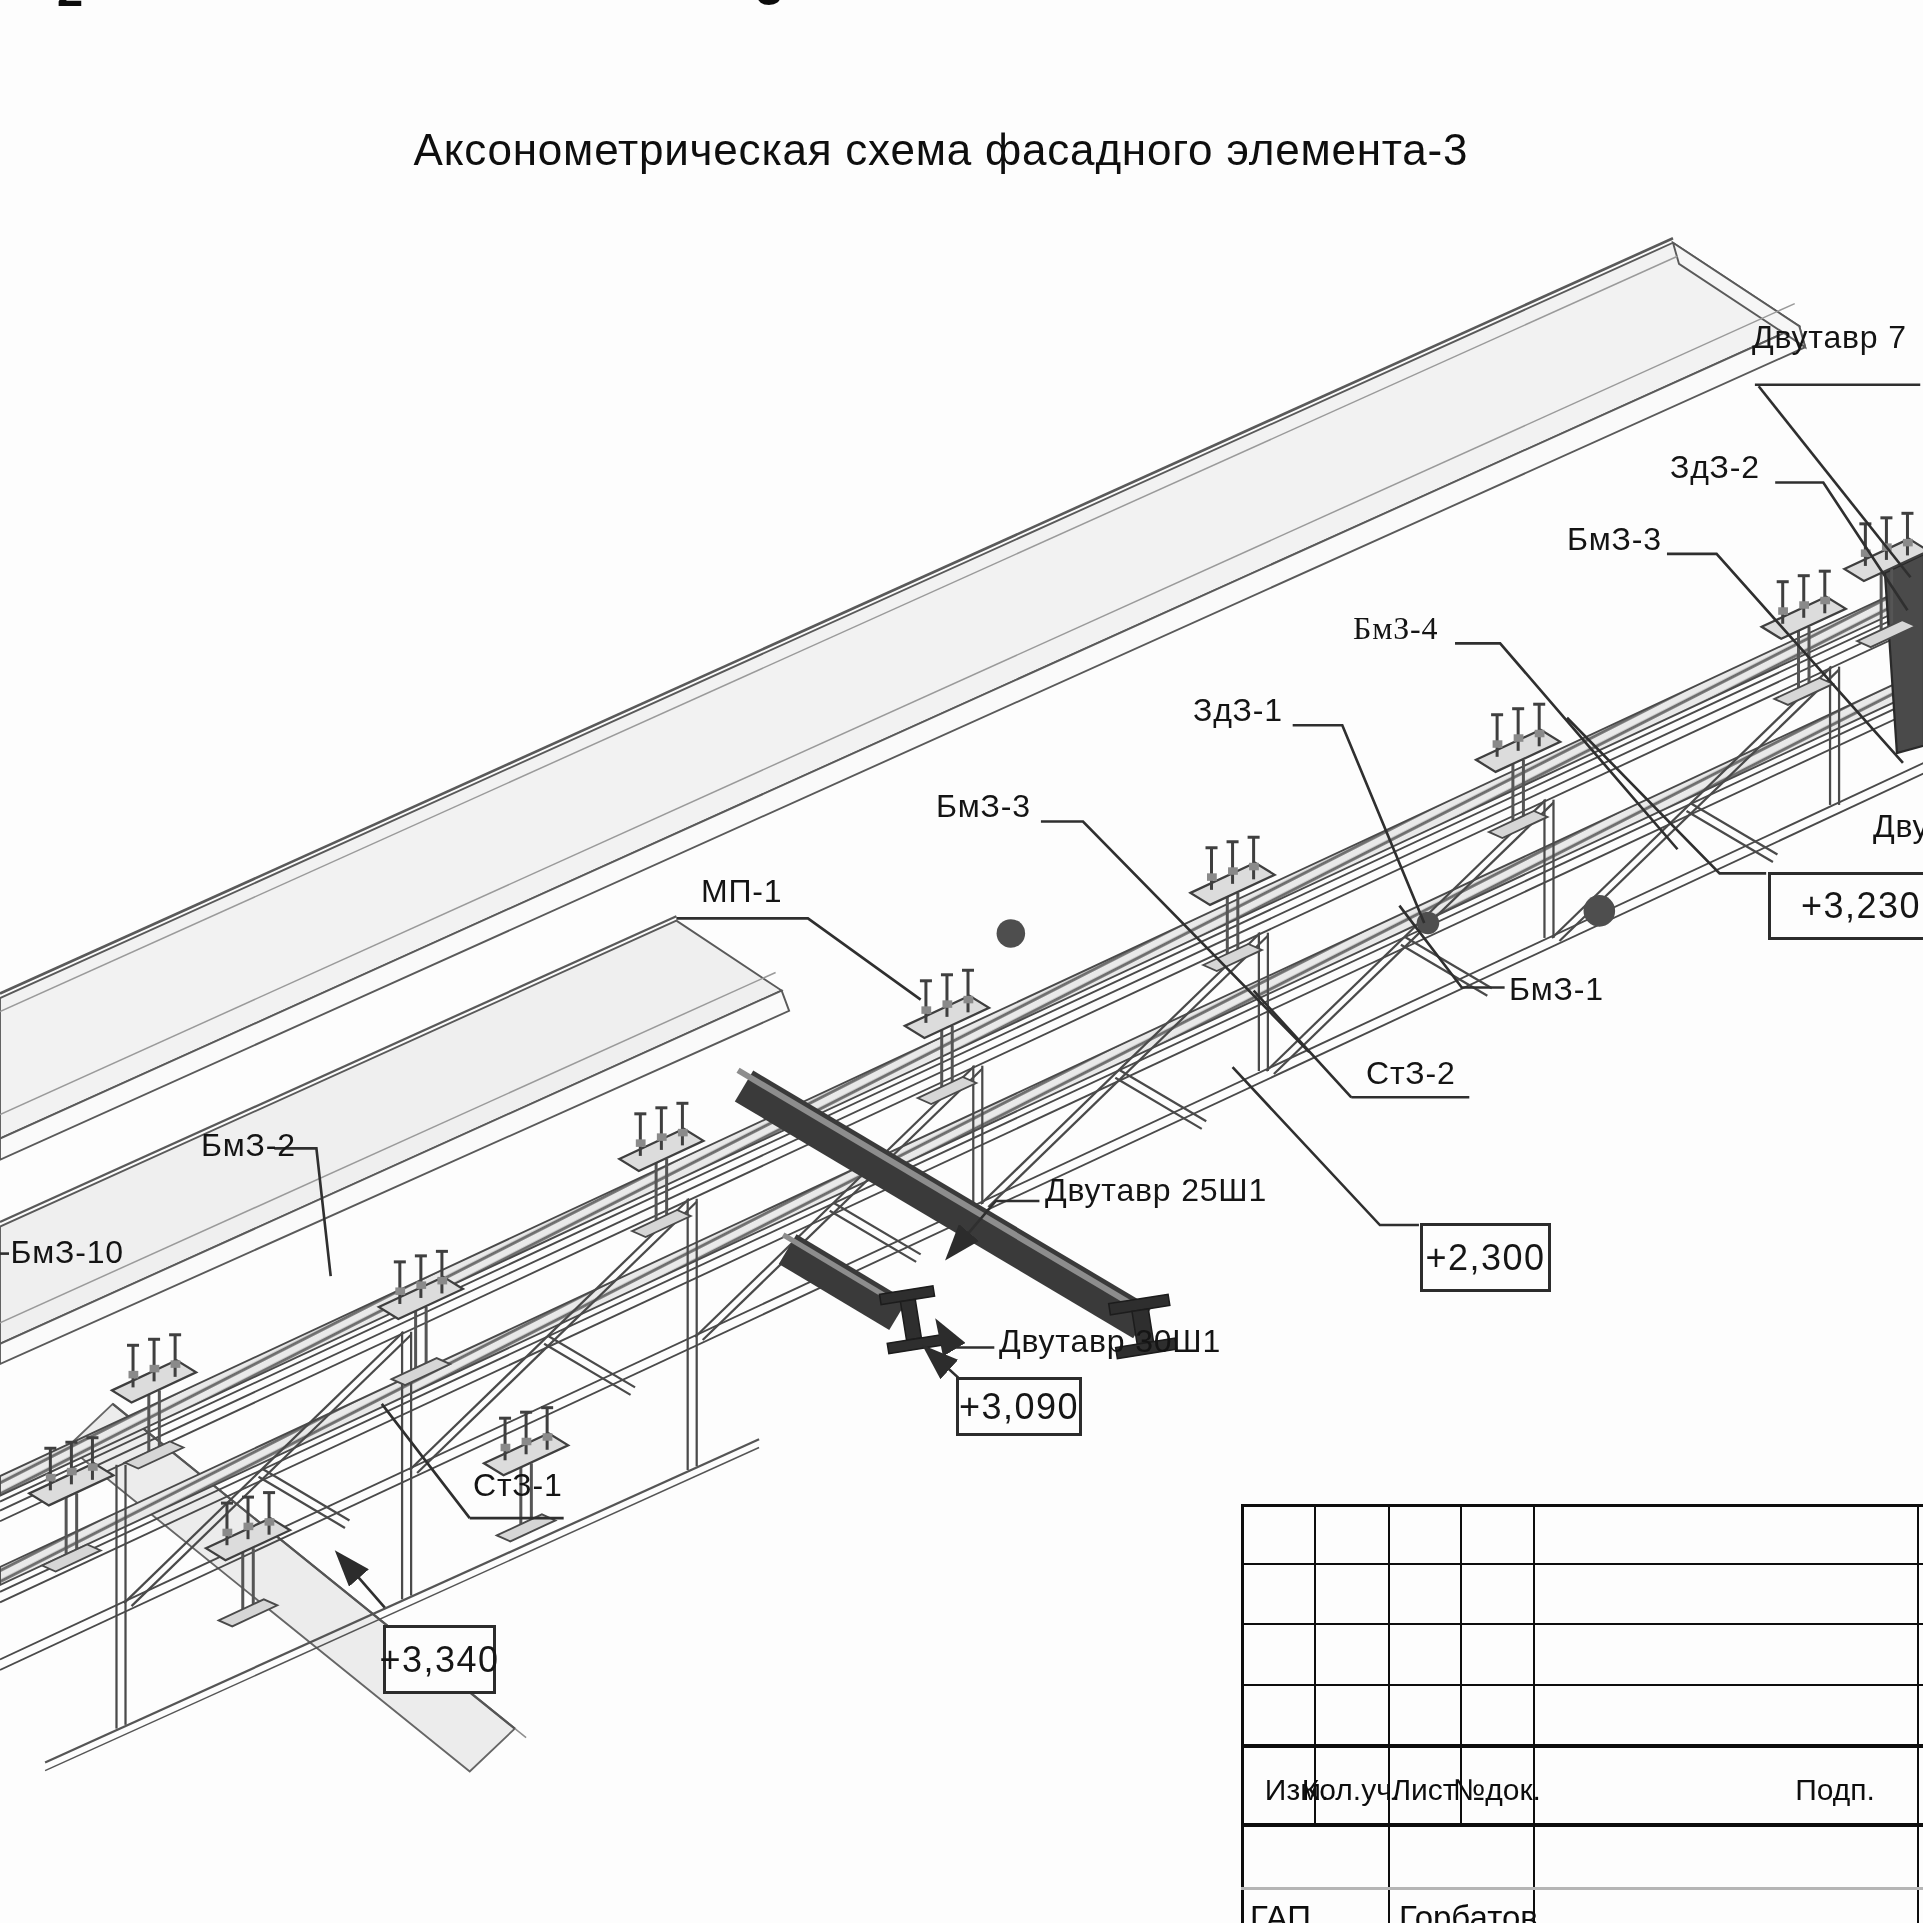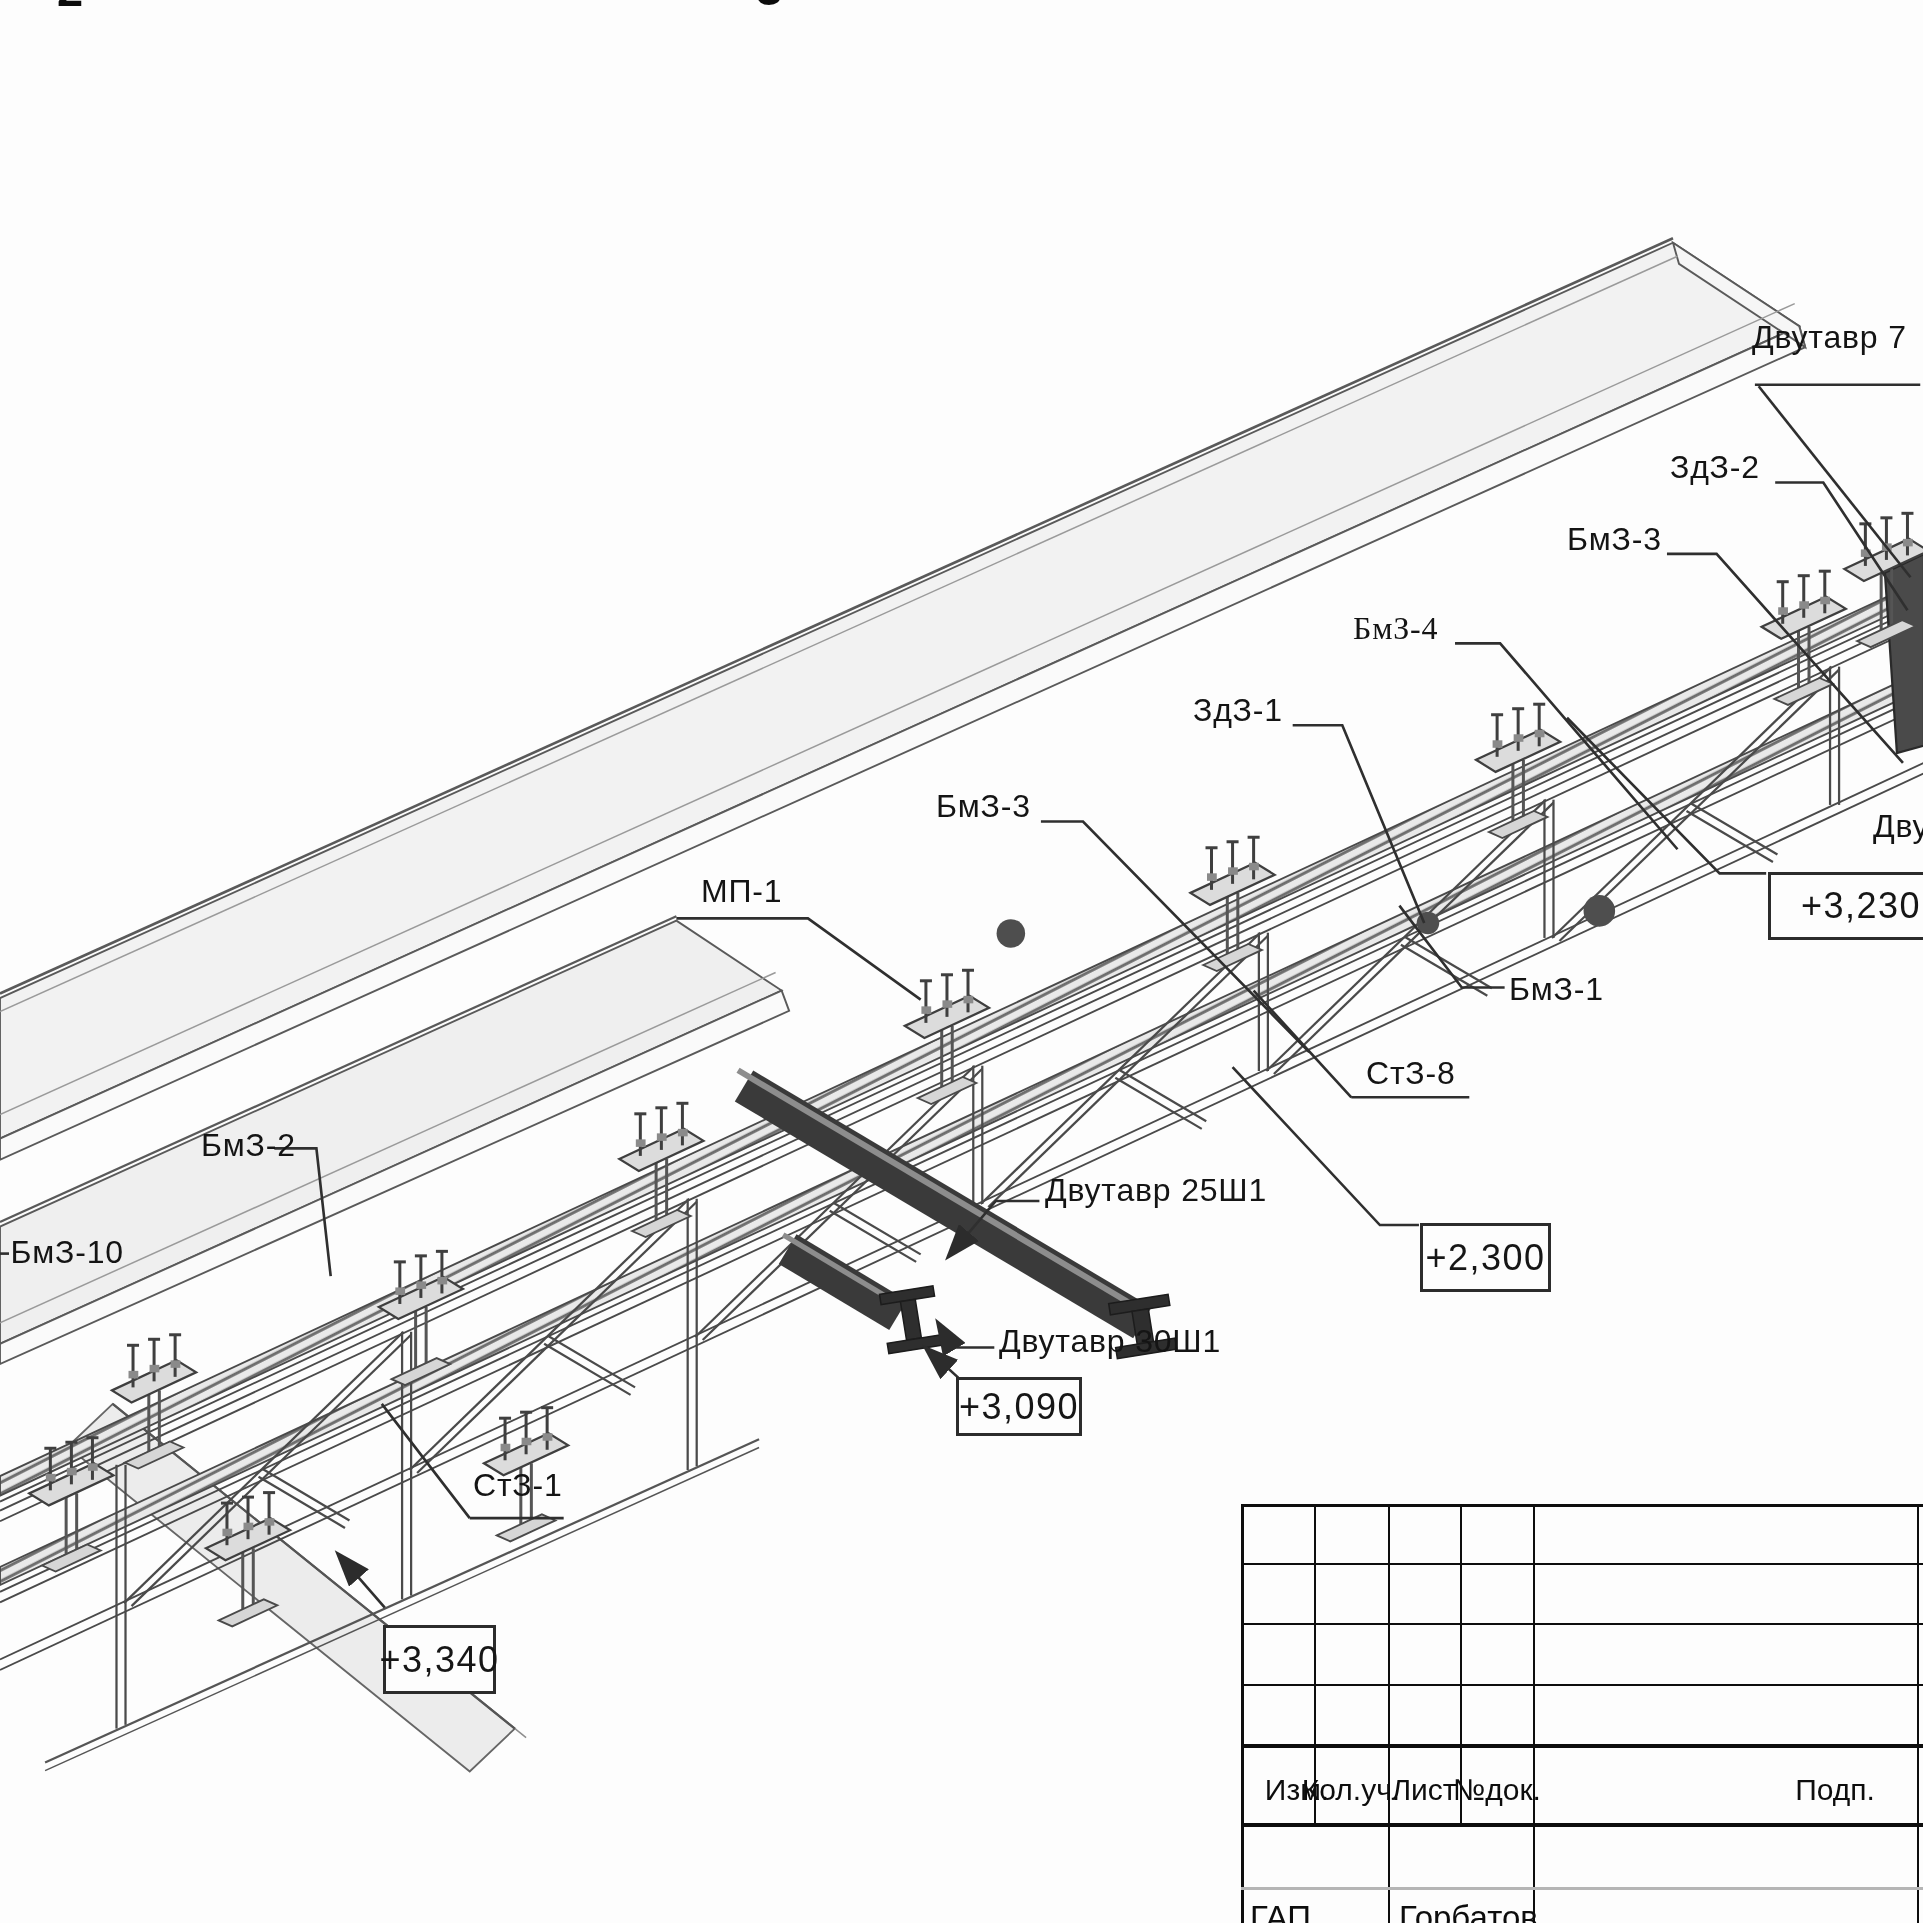--- a/index.html
+++ b/index.html
@@ -232,31 +232,32 @@
       <path d="M 1888 1630 h -52 L 1640 1420"></path>
       <path d="M 1323 1793 h -55 L 1248 1760" marker-end="url(#arrow)"></path>
       <path d="M 1275 1833 L 1232 1794" marker-end="url(#arrow)"></path>
       <path d="M 365 1528 h 56 L 440 1698"></path>
       <path d="M 0 1668 H 12"></path>
       <path d="M 625 2020 H 750 M 625 2020 L 508 1868"></path>
       <path d="M 512 2139 L 450 2068" marker-end="url(#arrow)"></path>
     </g>
   </svg>
 
+  <div class="page-title">Аксонометрическая схема фасадного элемента-3</div>
 
   <div class="lbl pos-dv3top">Двутавр 7</div>
   <div class="lbl pos-zd32">ЗдЗ-2</div>
   <div class="lbl pos-bm35">БмЗ-3</div>
   <div class="lbl pos-bm34">БмЗ-4</div>
   <div class="lbl pos-zd31">ЗдЗ-1</div>
   <div class="lbl pos-bm33">БмЗ-3</div>
   <div class="lbl pos-mp1">МП-1</div>
   <div class="lbl pos-dvu">Дву</div>
   <div class="lbl pos-bm31">БмЗ-1</div>
-  <div class="lbl pos-st32">СтЗ-8</div>
+  <div class="lbl pos-st32">СтЗ-2</div>
   <div class="lbl pos-dv25">Двутавр 25Ш1</div>
   <div class="lbl pos-dv30">Двутавр 30Ш1</div>
   <div class="lbl pos-bm32">БмЗ-2</div>
   <div class="lbl pos-bm310">БмЗ-10</div>
   <div class="lbl pos-st31">СтЗ-1</div>
 
   <div class="elev pos-e3230">
     <span>+3,230</span>
   </div>
   <div class="elev pos-e2700">

